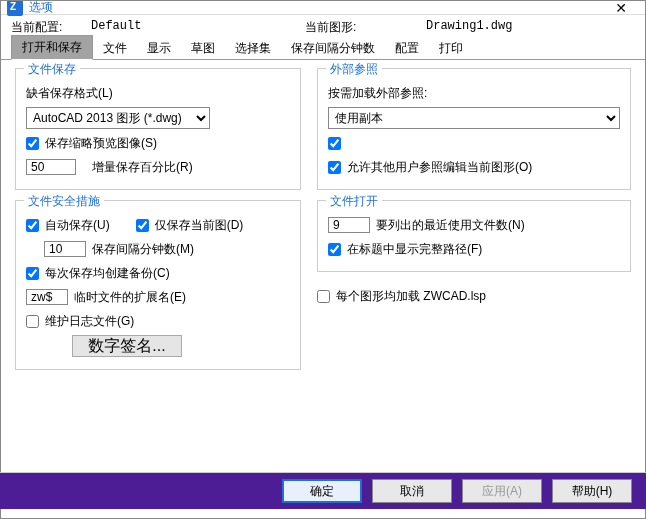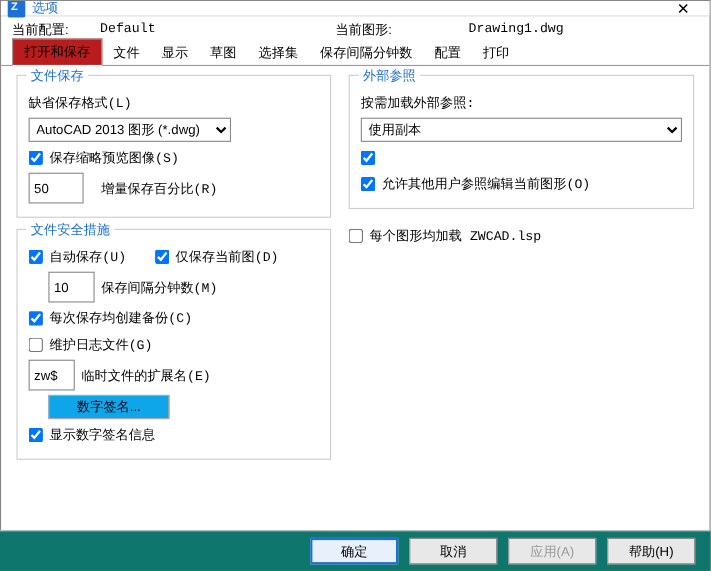--- a/index.html
+++ b/index.html
@@ -9,35 +9,35 @@
 .titlebar .icon::after { content: "Z"; color: #fff; font-size: 10px; position: absolute; left: 3px; top: 1px; font-weight: bold; }
 .titlebar .title { flex: 1; color: #1e6fd9; }
 .titlebar .close { width: 36px; text-align: center; font-size: 14px; cursor: pointer; }
 .info-row { display: flex; padding: 4px 10px 2px 10px; }
 .info-row .lbl { width: 80px; }
 .info-row .val { font-family: "Courier New", monospace; }
 .info-row .col2 { margin-left: auto; width: 330px; display: flex; gap: 41px; }
 .info-row .col2 .lbl { width: 80px; }
 .tabs { display: flex; border-bottom: 1px solid #999; padding: 0 10px; height: 22px; align-items: flex-end; }
 .tab { padding: 3px 10px; cursor: pointer; position: relative; top: 1px; }
-.tab.active { border: 1px solid #999; border-bottom: 1px solid #fff; background: #b91c1c; }
+.tab.active { border: 1px solid #999; border-bottom: 1px solid #fff; background: #a3a3a3; }
 .content { display: flex; padding: 8px 14px 4px 14px; gap: 16px; justify-content: flex-end; }
 .col { flex: 1; }
 .groupbox { border: 1px solid #ccc; padding: 10px 10px 8px 10px; margin-bottom: 10px; position: relative; }
 .groupbox .legend { position: absolute; top: -8px; left: 8px; background: #fff; padding: 0 4px; color: #1e6fd9; }
 .row { display: flex; align-items: center; margin: 4px 0; gap: 6px; min-height: 20px; }
-.row label { cursor: pointer; font-family: Liberation Mono, monospace; }
+.row label { cursor: pointer; }
 select { width: 184px; height: 22px; font-size: 12px; border: 1px solid #888; background: #fff; padding: 0 2px; }
 select.wide { width: 292px; }
-input[type="text"] { height: 28px; border: 1px solid #888; font-size: 12px; padding: 0 4px; background: #fff; }
+input[type="text"] { height: 16px; border: 1px solid #888; font-size: 12px; padding: 0 4px; background: #fff; }
 input.small { width: 50px; }
 input.tiny { width: 42px; }
 .indent { margin-left: 18px; }
-button.btn { height: 22px; padding: 0 8px; background: #0ea5e9; border: 1px solid #aaa; font-size: 12px; cursor: pointer; min-width: 110px; }
-.footer { display: flex; justify-content: flex-end; gap: 10px; padding: 6px 14px; border-top: 1px solid #ccc; position: absolute; bottom: 0; left: 0; right: 0; background: #0f766e; }
+button.btn { height: 22px; padding: 0 8px; background: #e5e5e5; border: 1px solid #aaa; font-size: 16px; cursor: pointer; min-width: 110px; margin-left: 28px; }
+.footer { display: flex; justify-content: flex-end; gap: 10px; padding: 6px 14px; border-top: 1px solid #ccc; position: absolute; bottom: 10px; left: 0; right: 0; background: #4c1d95; }
 .footer button { width: 80px; height: 24px; border: 1px solid #888; background: #e8e8e8; cursor: pointer; font-size: 12px; }
 .footer button.primary { border: 2px solid #1e6fd9; background: #e8f0fb; }
 .footer button:disabled { color: #999; cursor: default; }
 input[type="checkbox"] { width: 13px; height: 13px; }
 </style>
 </head>
 <body>
 
 <div class="titlebar">
   <span class="icon"></span>
@@ -95,33 +95,29 @@
       </div>
       <div class="row indent">
         <input type="text" class="tiny" value="10" style="">
         <label>保存间隔分钟数(M)</label>
       </div>
       <div class="row">
         <input type="checkbox" checked="" style="">
         <label>每次保存均创建备份(C)</label>
       </div>
       <div class="row">
+        <input type="text" class="tiny" value="zw$" style="">
+        <label>临时文件的扩展名(E)</label>
+      </div>
+      <div class="row">
         <input type="checkbox" style="">
         <label>维护日志文件(G)</label>
       </div>
-      <div class="row">
-        <input type="text" class="tiny" value="zw$" style="">
-        <label>临时文件的扩展名(E)</label>
-      </div>
       <div class="row indent">
         <button class="btn">数字签名...</button>
-      </div>
-      <div class="row">
-        <input type="checkbox" checked="" style="">
-        <label>显示数字签名信息</label>
       </div>
     </div>
   </div>
 
   <div class="col">
     <div class="groupbox">
       <div class="legend">外部参照</div>
       <div class="row">
           <label>按需加载外部参照:</label>
         </div>
@@ -130,20 +126,31 @@
         </div>
       <div class="row">
         <input type="checkbox" checked="" style="">
       </div>
       <div class="row">
         <input type="checkbox" checked="" style="">
         <label>允许其他用户参照编辑当前图形(O)</label>
       </div>
     </div>
 
+    <div class="groupbox">
+      <div class="legend">文件打开</div>
+      <div class="row">
+        <input type="text" class="tiny" value="9" style="">
+        <label>要列出的最近使用文件数(N)</label>
+      </div>
+      <div class="row">
+        <input type="checkbox" checked="" style="">
+        <label>在标题中显示完整路径(F)</label>
+      </div>
+    </div>
 
     <div class="row" style="margin-top:14px;">
       <input type="checkbox" style="">
       <label>每个图形均加载 ZWCAD.lsp</label>
     </div>
   </div>
 </div>
 
 <div class="footer">
   <button class="primary">确定</button>

